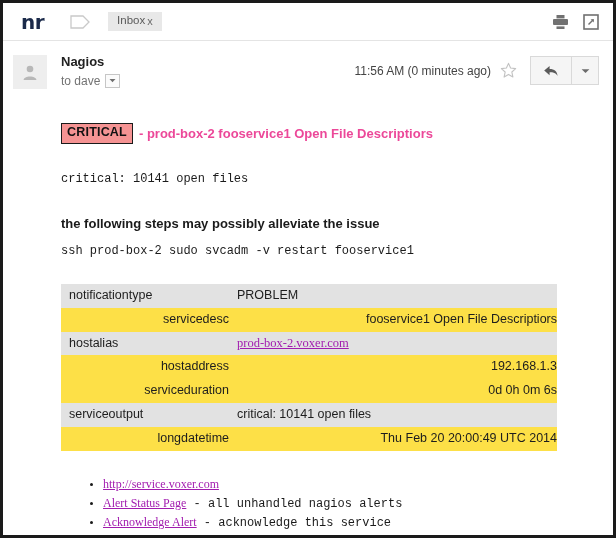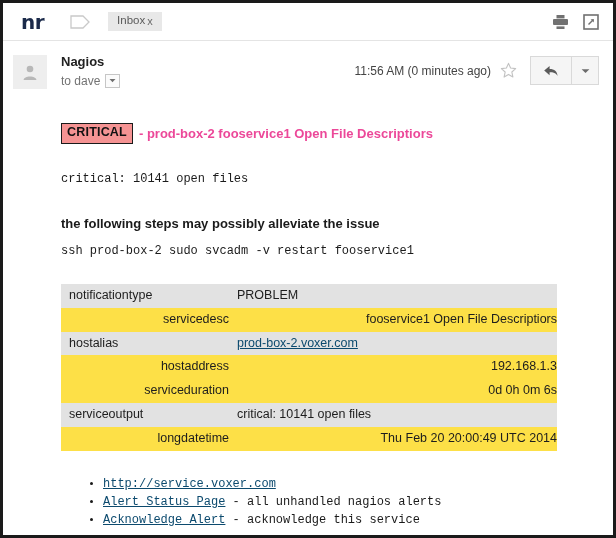--- a/index.html
+++ b/index.html
@@ -176,22 +176,23 @@
     font-size: 12.5px;
     color: #1d1d1d;
     padding: 3px 0 4px 8px;
     line-height: 1.35;
     vertical-align: top;
   }
   table.kv td.k { width: 160px; }
   table.kv tr.odd  td { background: #e2e2e2; }
   table.kv tr.even td { background: #fde047; text-align: right; }
   a.lnk {
-    color: #0c4a6e;
+    color: #a21caf;
     text-decoration: underline;
+    font-family: Liberation Serif, serif;
   }
 
   
   ul.links {
     margin: 24px 0 0 62px;
     padding: 0 0 0 16px;
     list-style: disc;
   }
   ul.links li {
     font-family: "Liberation Mono", "DejaVu Sans Mono", monospace;

